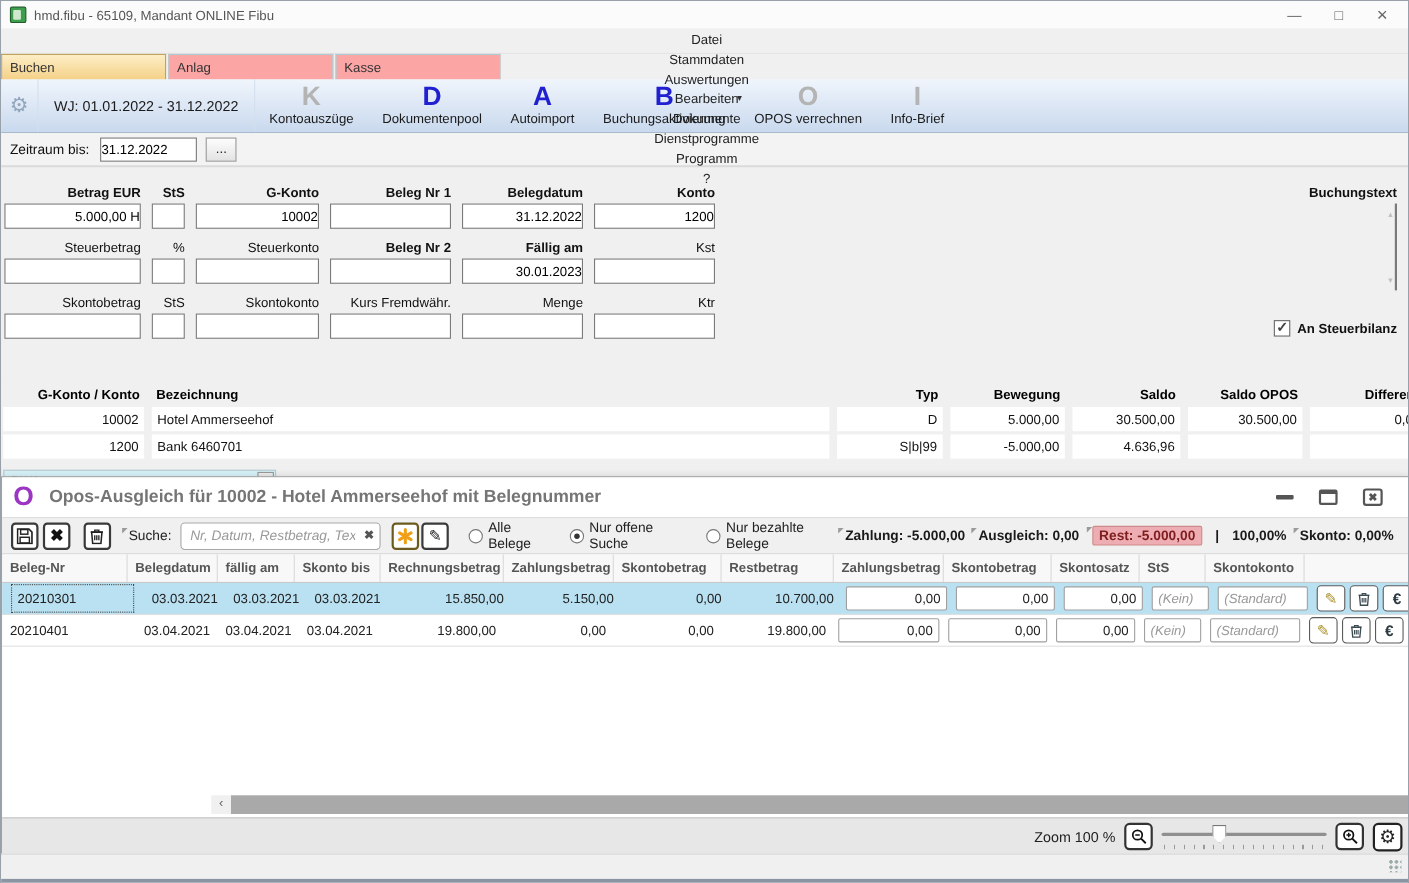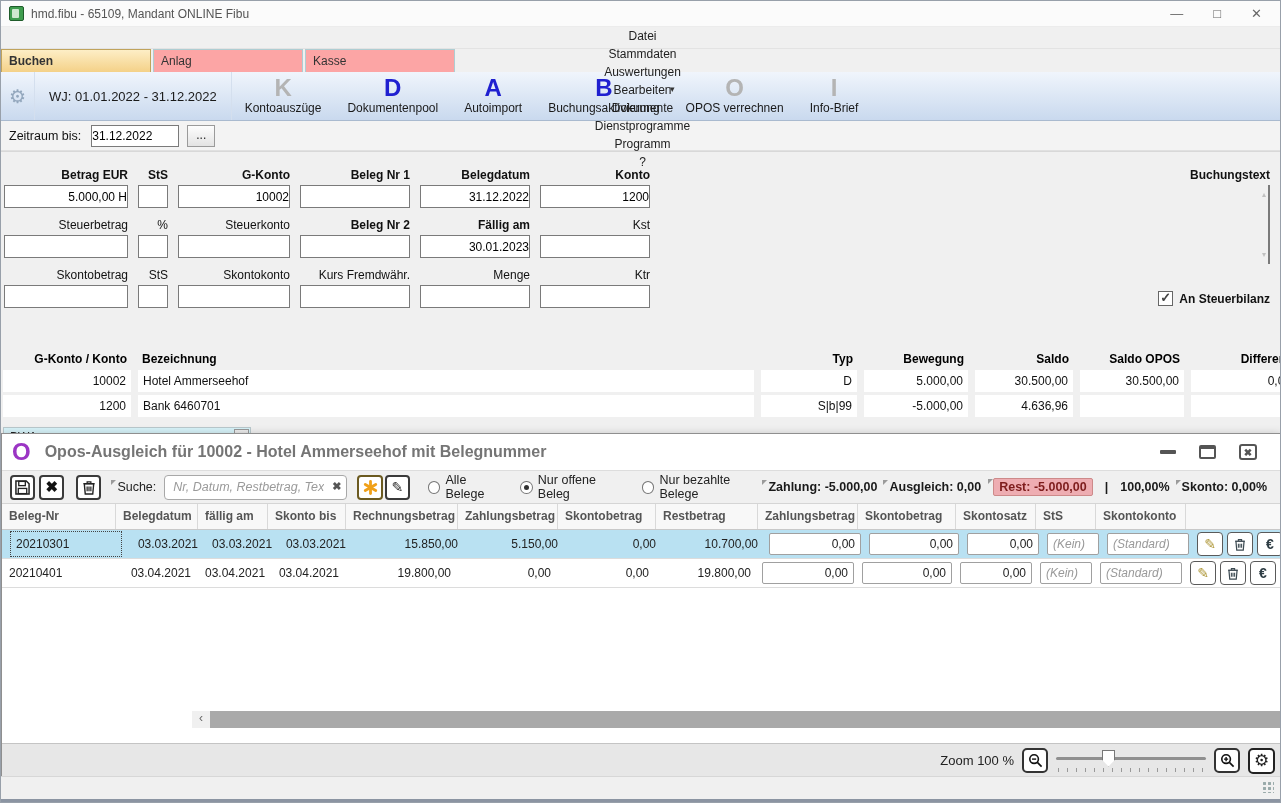--- a/index.html
+++ b/index.html
@@ -14,21 +14,21 @@
   .win-controls{margin-left:auto;display:flex;gap:30px;padding-right:10px;color:#666;font-size:13px;}
   .win-controls span{cursor:default;line-height:16px;}
 
   
   .menubar{height:22px;background:#f0f0f0;display:flex;align-items:center;padding-left:4px;border-bottom:1px solid #e3e3e3;flex-direction:column;}
   .menubar span{font-size:12px;color:#222;padding:2px 10px;}
 
   
   .tabrow{height:23px;display:flex;background:#f0f0f0;}
   .tab{width:150px;border:1px solid #b5b5b5;border-bottom:none;font-size:12px;color:#333;display:flex;align-items:center;padding-left:7px;margin-right:2px;}
-  .tab.active{background:linear-gradient(#fdeec6,#f4d188);border-color:#c0a35c;font-weight:bold;}
+  .tab.active{background:linear-gradient(#fdeec6,#f4d188);border-color:#c0a35c;font-weight:normal;}
   .tab.idle{background:#fca5a5;border-color:#aecdd2;}
 
   
   .toolbar{height:49px;background:linear-gradient(#f0f5fc,#c9d9ee);border-bottom:1px solid #a9bacf;display:flex;align-items:stretch;}
   .tb-gear{width:34px;display:flex;align-items:center;justify-content:center;color:#93a7bd;font-size:19px;border-right:1px solid #d4dfee;}
   .tb-wj{display:flex;align-items:center;font-size:13px;color:#1a1a1a;padding:0 14px;border-right:1px solid #d4dfee;}
   .tb-btn{position:relative;display:flex;flex-direction:column;align-items:center;justify-content:center;padding:1px 13px 3px 13px;cursor:pointer;}
   .tb-btn .letter{font-size:24px;font-weight:bold;line-height:24px;}
   .tb-btn .lbl{font-size:12px;color:#1a1a1a;margin-top:1px;}
   .tb-btn.on .letter{color:#2020d0;}
@@ -119,21 +119,21 @@
   .oicons{display:flex;gap:4px;align-items:center;padding-left:4px;height:28px;}
   .rbtn{width:26px;height:24px;background:#fff;border:1px solid #5a5a5a;border-radius:4px;display:flex;align-items:center;justify-content:center;}
   .rbtn.pencil{color:#ab9330;font-size:14px;}
   .rbtn.euro{color:#2e3d44;font-weight:bold;font-size:14px;}
 
   .dlg-fill{flex:1;background:#fff;}
   .dlg-scroll{height:20px;background:#fff;display:flex;}
   .scroll-spacer{width:190px;}
   .scroll-arrow{width:18px;height:17px;background:#f0f0f0;color:#666;font-size:12px;text-align:center;line-height:15px;}
   .scroll-thumb{flex:1;height:17px;background:#a9a9a9;}
-  .dlg-zoombar{height:34px;background:#e7e7e7;border-top:1px solid #c4c4c4;display:flex;align-items:center;justify-content:flex-end;gap:8px;padding-right:6px;margin-top:12px;}
+  .dlg-zoombar{height:34px;background:#e7e7e7;border-top:1px solid #c4c4c4;display:flex;align-items:center;justify-content:flex-end;gap:8px;padding-right:6px;}
   .zoom-lbl{font-size:13px;color:#222;}
   .zbtn{width:26px;height:25px;background:#fff;border:2px solid #333;border-radius:5px;display:flex;align-items:center;justify-content:center;}
   .slider{position:relative;width:150px;height:22px;}
   .slider .track{position:absolute;left:0;right:0;top:7px;height:3px;background:#8f8f8f;border-radius:2px;}
   .slider .thumb{position:absolute;left:46px;top:0;width:13px;height:17px;background:#fff;border:1px solid #777;clip-path:polygon(0 0,100% 0,100% 60%,50% 100%,0 60%);}
   .slider .ticks{position:absolute;left:2px;right:2px;top:18px;height:4px;background:repeating-linear-gradient(90deg,#999 0 1px,transparent 1px 9px);}
   .gearbtn{width:27px;height:26px;background:#fff;border:2px solid #222;border-radius:5px;display:flex;align-items:center;justify-content:center;font-size:17px;color:#222;}
 
   
   .win-bottom{position:absolute;left:0;bottom:0;width:100%;height:26px;background:#f0f0f0;border-top:1px solid #d7d7d7;border-bottom:3px solid #8b94a2;}
@@ -343,21 +343,21 @@
             </g>
           </svg>
       </span>
       <span class="ibtn" style="color:#222;font-size:14px">✎</span>
       <span class="radio">
         <span class="rdot"></span>
         <span>Alle Belege</span>
       </span>
       <span class="radio">
         <span class="rdot sel"></span>
-        <span>Nur offene Beleg</span>
+        <span>Nur offene Suche</span>
       </span>
       <span class="radio">
         <span class="rdot"></span>
         <span>Nur bezahlte Belege</span>
       </span>
       <span class="dlg-sums">
         <span class="flag">Zahlung: -5.000,00</span>
         <span class="flag">Ausgleich: 0,00</span>
         <span class="rest-badge flag">Rest: -5.000,00</span>
         <span class="sum-sep">|</span>

